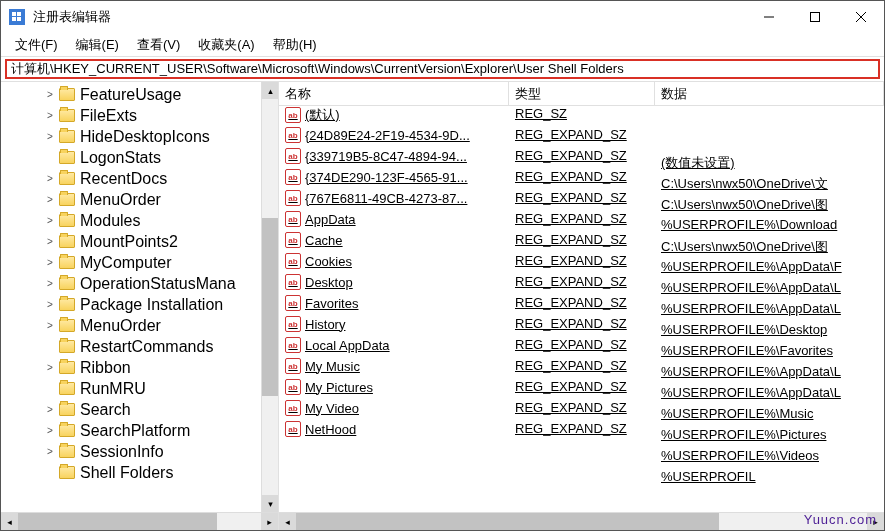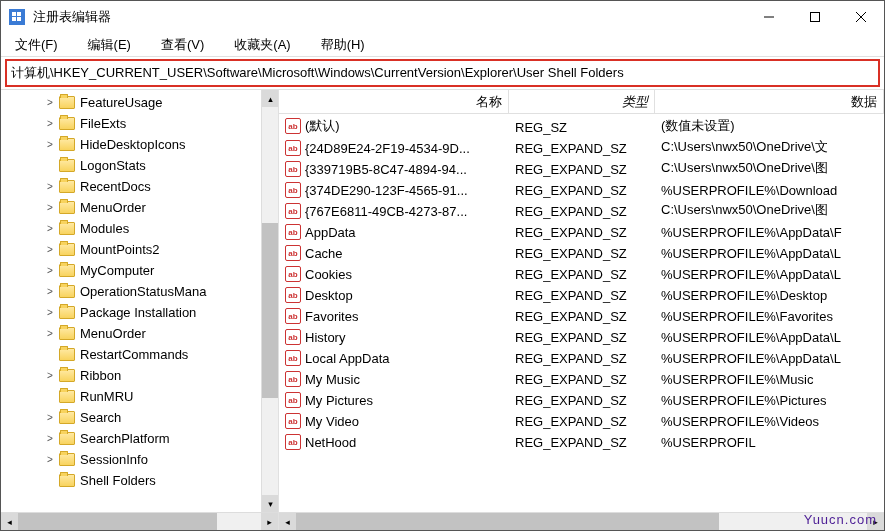--- a/index.html
+++ b/index.html
@@ -4,39 +4,39 @@
 <style>
 * { margin: 0; padding: 0; box-sizing: border-box; font-family: "Microsoft YaHei", "Segoe UI", Tahoma, sans-serif; }
 body { background: #fff; font-size: 12px; color: #000; overflow: hidden; }
 .window { width: 885px; height: 531px; border: 1px solid #555; display: flex; flex-direction: column; background: #fff; }
 .titlebar { height: 32px; display: flex; align-items: center; padding-left: 8px; background: #fff; }
 .titlebar-icon { width: 16px; height: 16px; background: #3a7bd5; display: inline-flex; align-items: center; justify-content: center; margin-right: 8px; }
 .titlebar-icon svg { width: 10px; height: 10px; }
 .titlebar-title { font-size: 13px; flex: 1; }
 .win-controls { display: flex; }
 .win-btn { width: 46px; height: 32px; display: flex; align-items: center; justify-content: center; cursor: pointer; }
-.menubar { height: 24px; display: flex; align-items: center; padding: 0 6px; gap: 14px; border-bottom: 1px solid #e0e0e0; }
+.menubar { height: 24px; display: flex; align-items: center; padding: 0 6px; gap: 2px; border-bottom: 1px solid #e0e0e0; }
 .menu-item { padding: 2px 8px; font-size: 13px; cursor: pointer; }
-.addressbar { height: 28px; display: flex; align-items: center; border: 2px solid #d93025; margin: 2px 4px; padding: 2px 4px; }
+.addressbar { height: 20px; display: flex; align-items: center; border: 2px solid #d93025; margin: 2px 4px; padding: 2px 4px; }
 .addr-text { font-size: 13px; white-space: nowrap; overflow: hidden; }
 .content { flex: 1; display: flex; border-top: 1px solid #e0e0e0; overflow: hidden; }
 .tree-pane { width: 278px; border-right: 1px solid #e0e0e0; overflow-y: auto; overflow-x: auto; padding: 2px 0; }
 .tree-node { display: flex; align-items: center; height: 21px; padding-left: 42px; white-space: nowrap; cursor: pointer; }
 .tree-expander { width: 14px; height: 14px; display: inline-flex; align-items: center; justify-content: center; margin-right: 2px; color: #555; font-size: 10px; }
 .folder-icon { width: 16px; height: 13px; background: linear-gradient(#ffe9a2, #f8d35e); border: 1px solid #d4a828; border-radius: 1px; margin-right: 5px; position: relative; }
 .folder-icon::before { content: ""; position: absolute; top: -3px; left: 0; width: 6px; height: 3px; background: #f8d35e; border: 1px solid #d4a828; border-bottom: none; border-radius: 1px 1px 0 0; }
-.tree-label { font-size: 13px; }
+.tree-label { font-size: 16px; }
 .list-pane { flex: 1; display: flex; flex-direction: column; overflow: hidden; }
-.list-header { height: 24px; display: flex; border-bottom: 1px solid #e0e0e0; text-align: right; }
+.list-header { height: 24px; display: flex; border-bottom: 1px solid #e0e0e0; }
 .list-hcell { padding: 3px 6px; font-size: 13px; border-right: 1px solid #e0e0e0; background: #fff; cursor: pointer; white-space: nowrap; overflow: hidden; }
 .hc-name { width: 230px; }
-.hc-type { width: 146px; font-style: italic; }
+.hc-type { width: 146px; }
 .hc-data { flex: 1; }
 .list-body { flex: 1; overflow: auto; }
-.list-row { height: 21px; display: flex; align-items: flex-end; cursor: pointer; }
+.list-row { height: 21px; display: flex; align-items: flex-start; cursor: pointer; text-decoration: underline; }
 .list-cell { padding: 0 6px; font-size: 13px; white-space: nowrap; overflow: hidden; display: flex; align-items: center; }
 .lc-name { width: 230px; }
 .lc-type { width: 146px; }
 .lc-data { flex: 1; margin-top: 48px; }
 .value-icon { width: 16px; height: 16px; background: #fff; border: 1px solid #c33; border-radius: 2px; margin-right: 4px; display: inline-flex; align-items: center; justify-content: center; font-size: 8px; font-weight: bold; color: #c33; flex-shrink: 0; }
 .scrollbar-h { height: 18px; background: #f0f0f0; border-top: 1px solid #ddd; display: flex; align-items: center; }
 .sb-btn { width: 17px; height: 17px; background: #dadada; display: flex; align-items: center; justify-content: center; font-size: 9px; cursor: pointer; }
 .sb-track { flex: 1; height: 17px; position: relative; }
 .sb-thumb { position: absolute; left: 0; width: 82%; height: 100%; background: #c2c2c2; }
 .watermark { position: absolute; right: 8px; bottom: 4px; font-size: 13px; color: #4c1d95; letter-spacing: 1px; }

